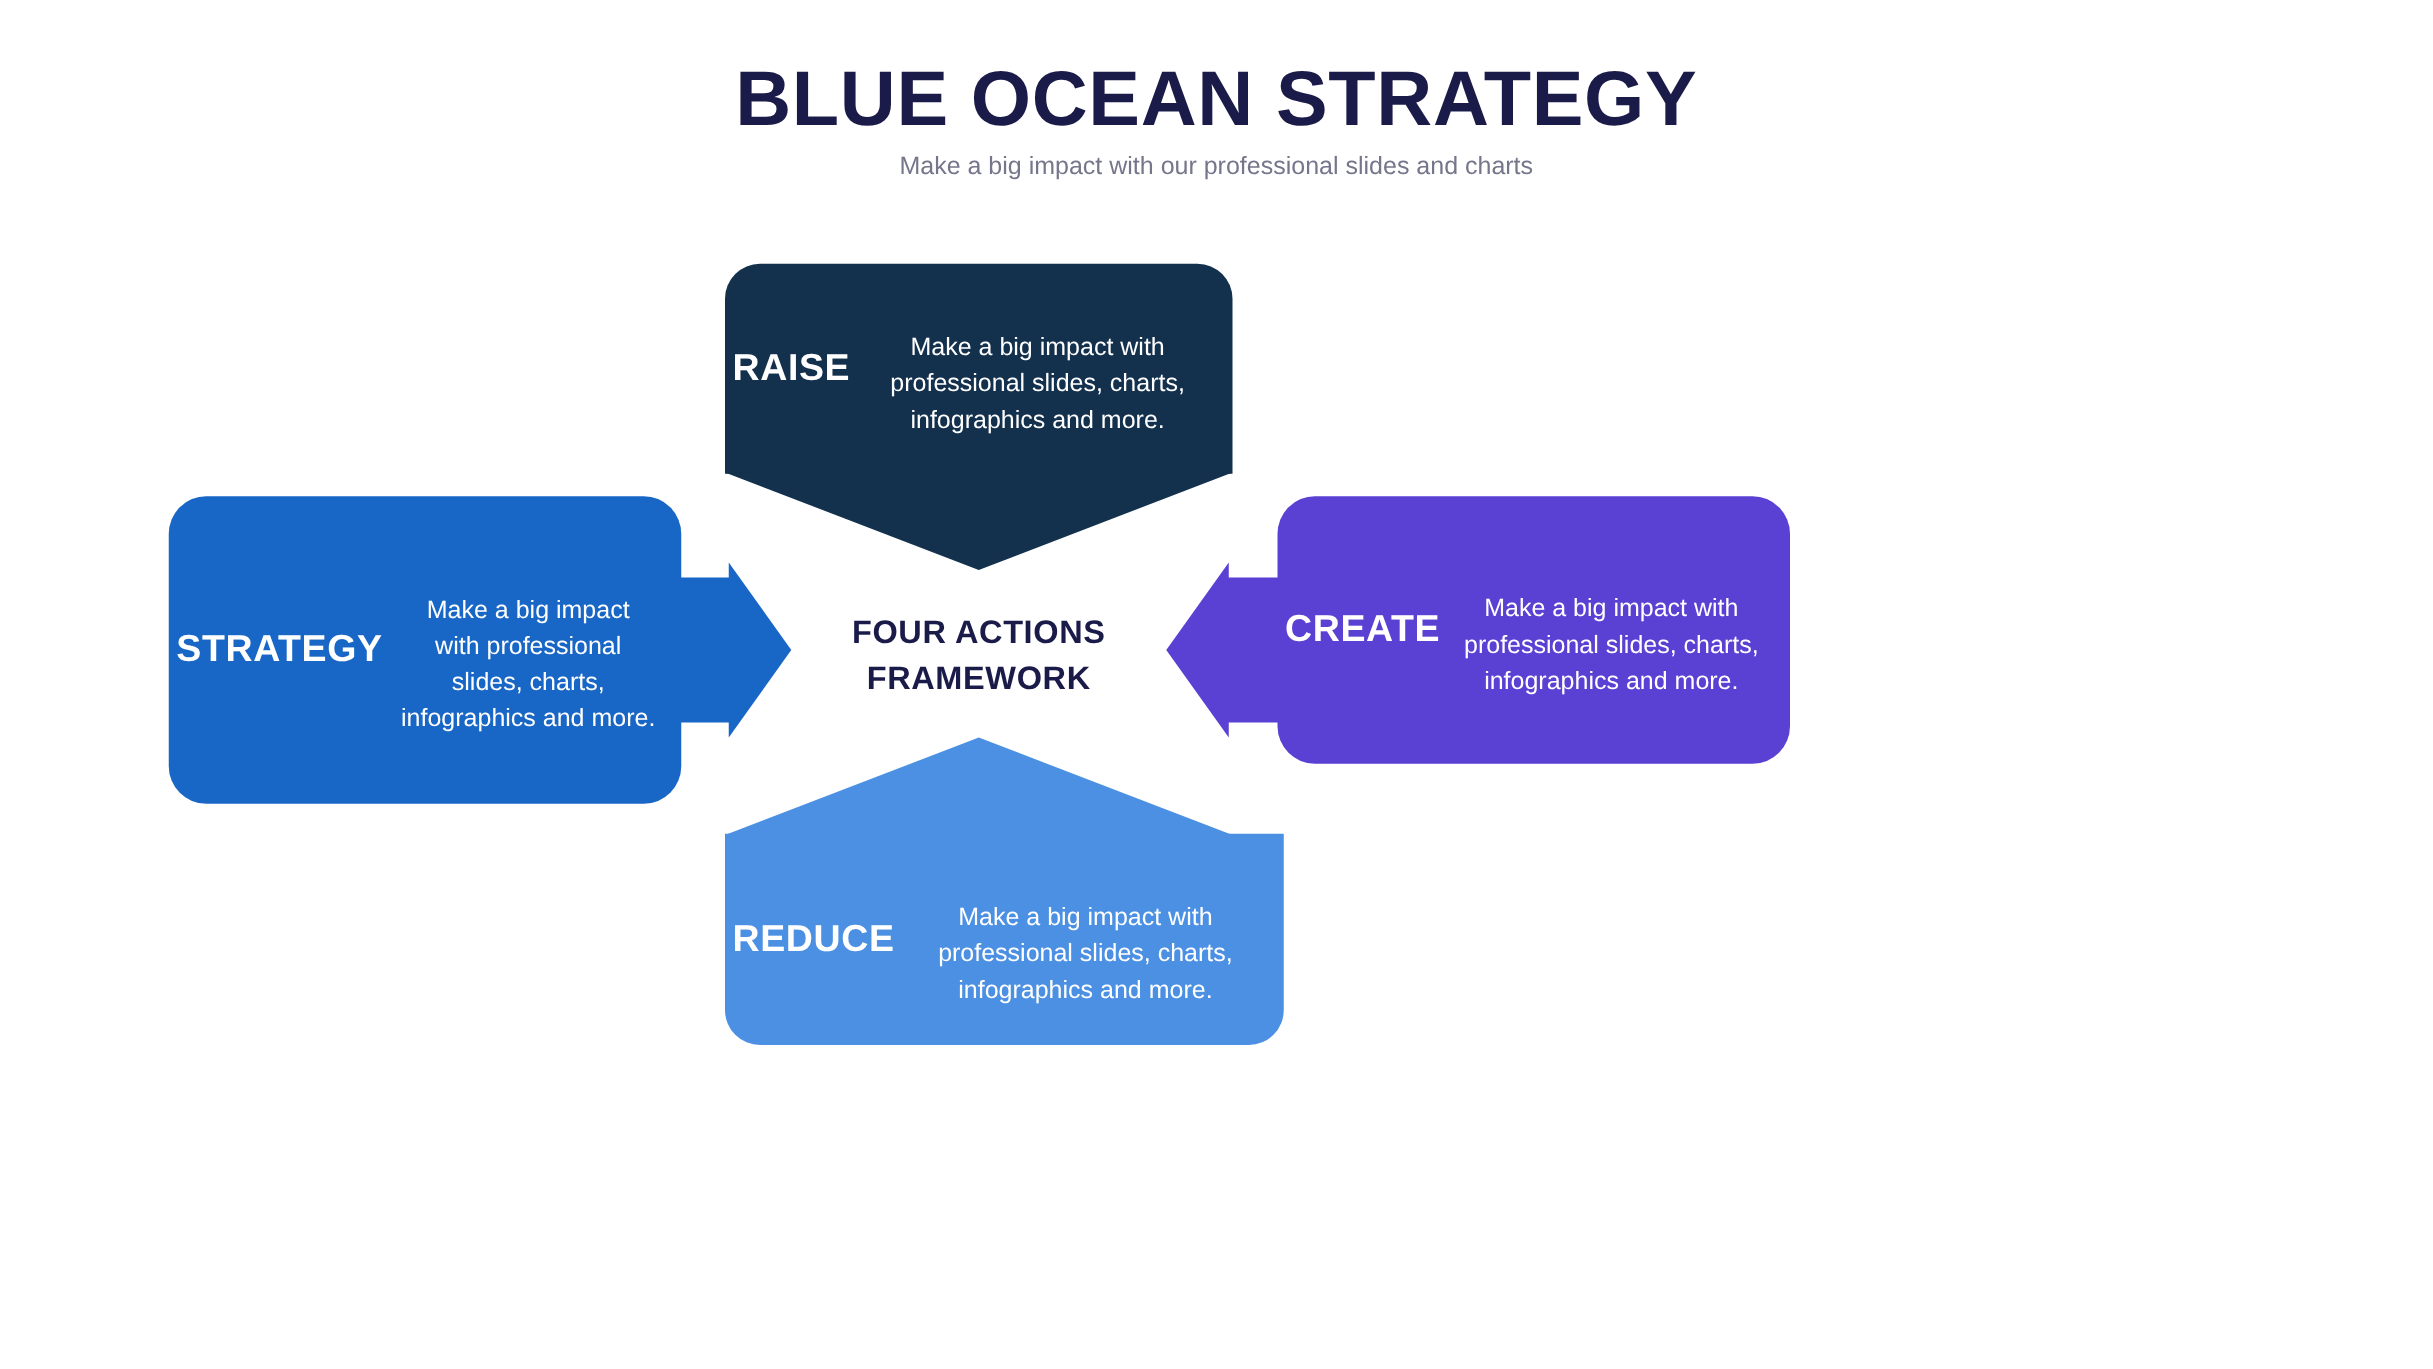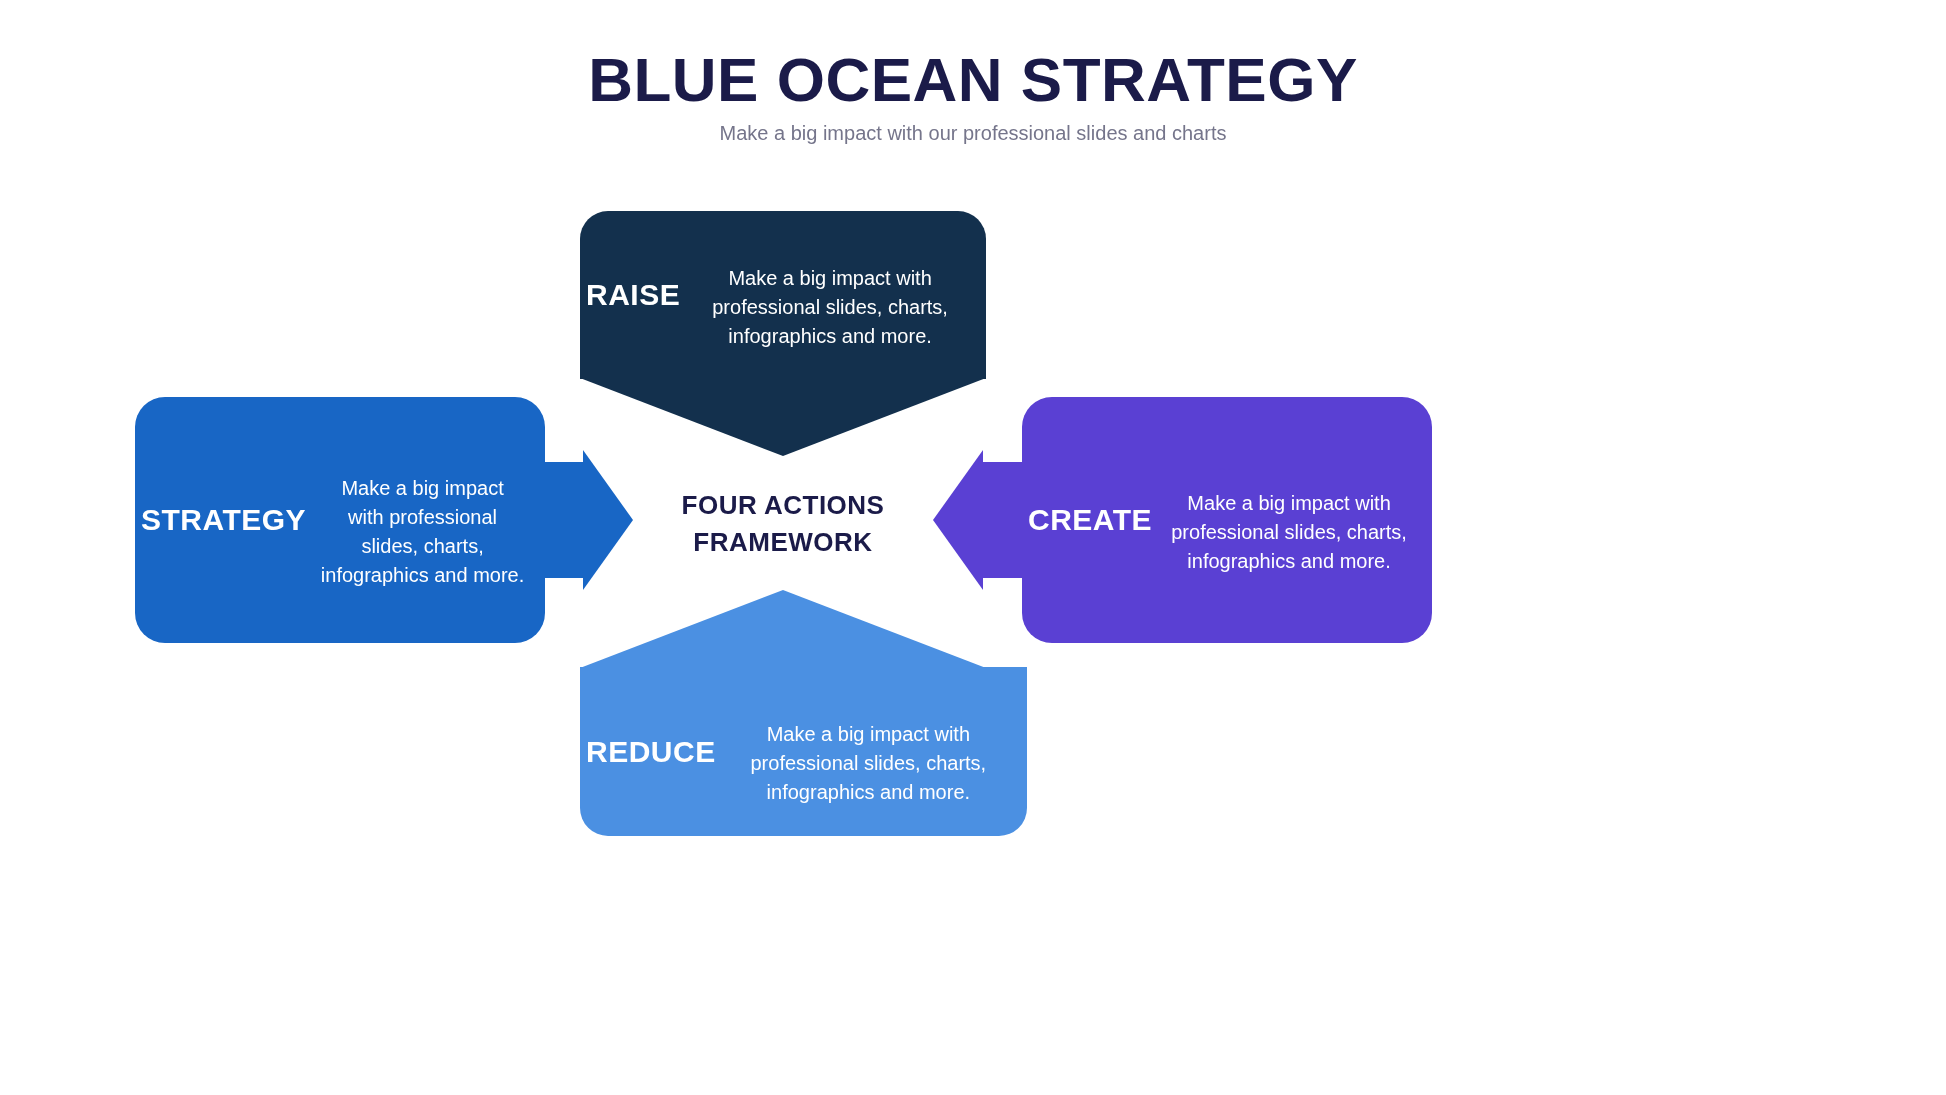--- a/index.html
+++ b/index.html
@@ -61,21 +61,21 @@
     background:var(--color-eliminate,#1866c5);
   }
   .eliminate-head {
     position:absolute; left:583px; top:450px; width:0; height:0;
     border-top:70px solid transparent; border-bottom:70px solid transparent;
     border-left:50px solid var(--color-eliminate,#1866c5);
   }
 
   
   .create-rect {
-    left:1022px; top:397px; width:410px; height:246px;
+    left:1022px; top:397px; width:410px; height:214px;
     background:var(--color-create,#5a40d3); border-radius:30px;
   }
   .create-stem {
     position:absolute; left:982px; top:462px; width:41px; height:116px;
     background:var(--color-create,#5a40d3);
   }
   .create-head {
     position:absolute; left:933px; top:450px; width:0; height:0;
     border-top:70px solid transparent; border-bottom:70px solid transparent;
     border-right:50px solid var(--color-create,#5a40d3);

